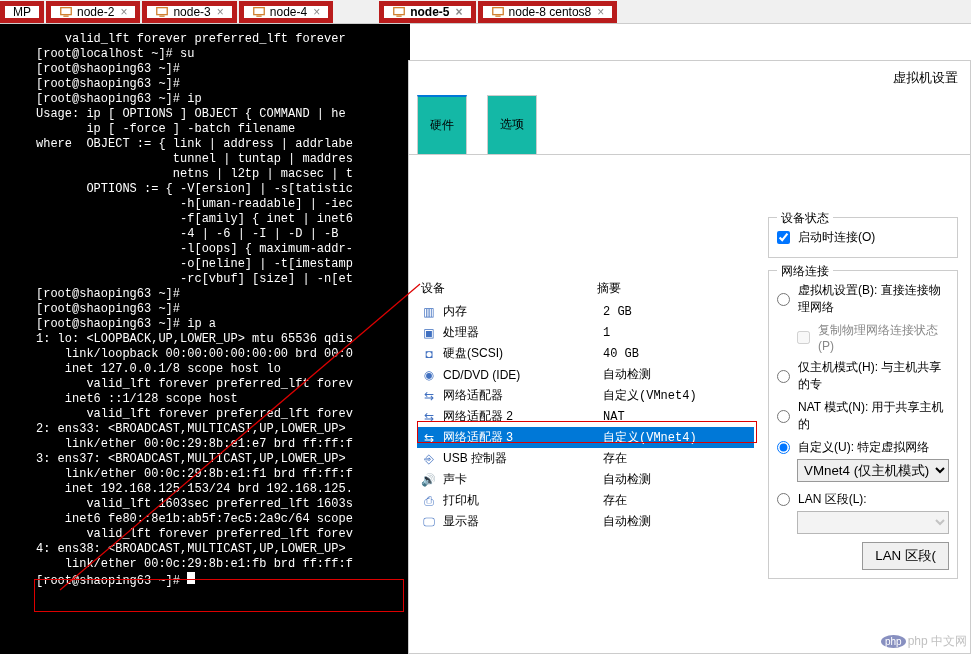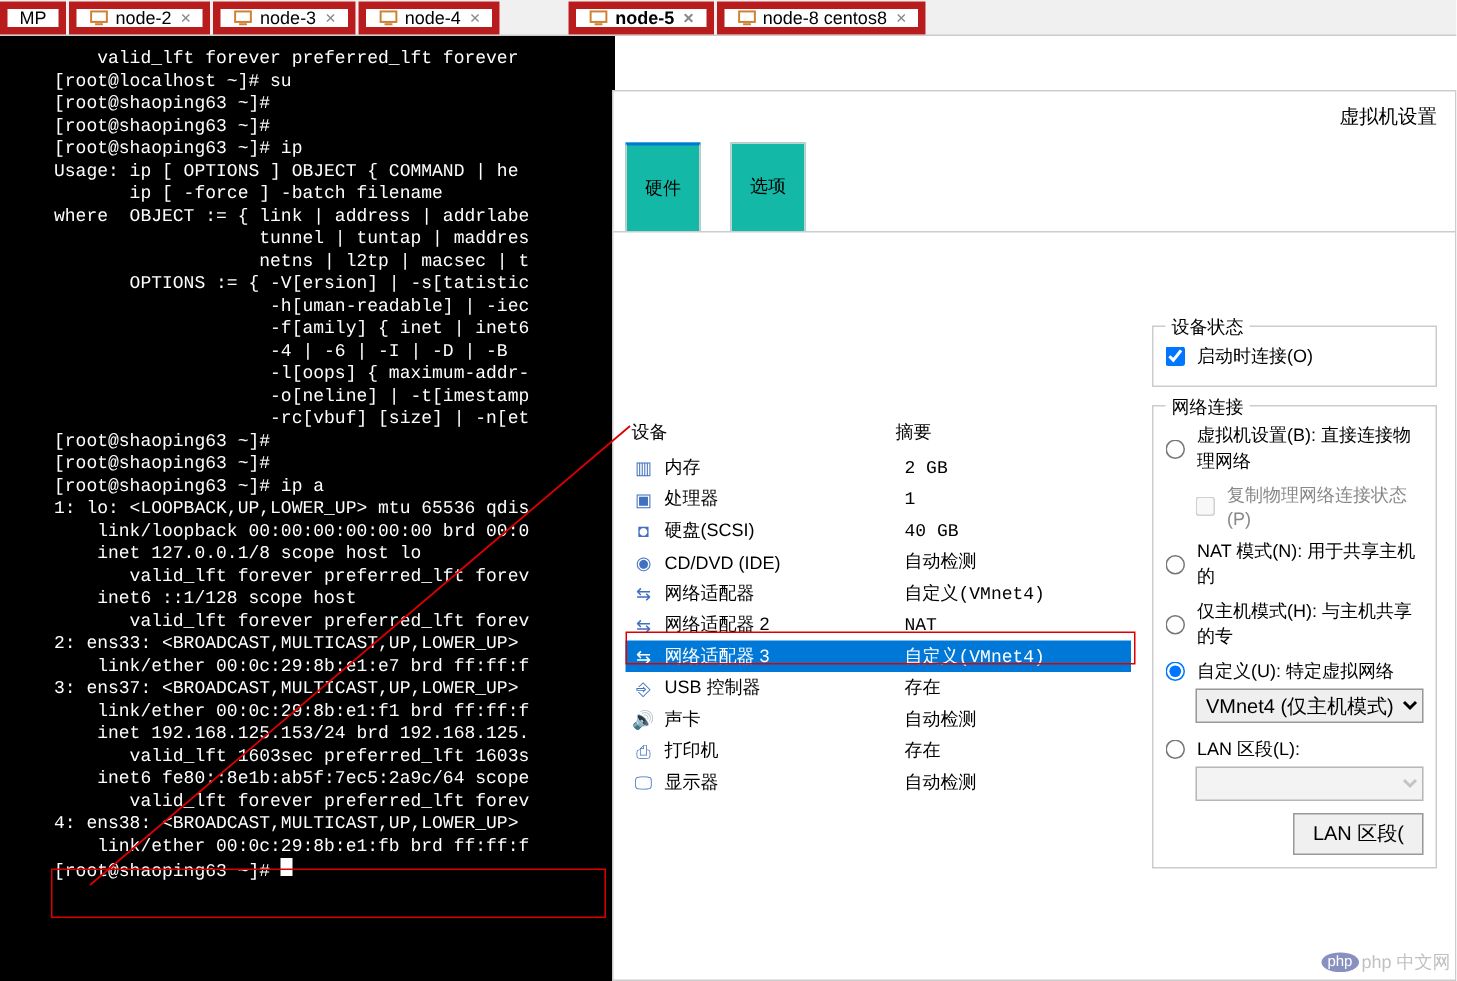--- a/index.html
+++ b/index.html
@@ -226,25 +226,25 @@
         <label class="radio-row">
           <input type="radio" name="net" style="">
           <span>虚拟机设置(B): 直接连接物理网络</span>
         </label>
         <label class="checkbox-row sub-indent">
           <input type="checkbox" disabled="" style="">
           <span>复制物理网络连接状态(P)</span>
         </label>
         <label class="radio-row">
           <input type="radio" name="net" style="">
+          <span>仅主机模式(H): 与主机共享的专</span>
+        </label>
+        <label class="radio-row">
+          <input type="radio" name="net" style="">
           <span>NAT 模式(N): 用于共享主机的</span>
-        </label>
-        <label class="radio-row">
-          <input type="radio" name="net" style="">
-          <span>仅主机模式(H): 与主机共享的专</span>
         </label>
         <label class="radio-row">
           <input type="radio" name="net" checked="" style="">
           <span>自定义(U): 特定虚拟网络</span>
         </label>
         <select class="combo">
           <option>VMnet4 (仅主机模式)</option>
         </select>
         <label class="radio-row" style="margin-top:6px;">
           <input type="radio" name="net" style="">

